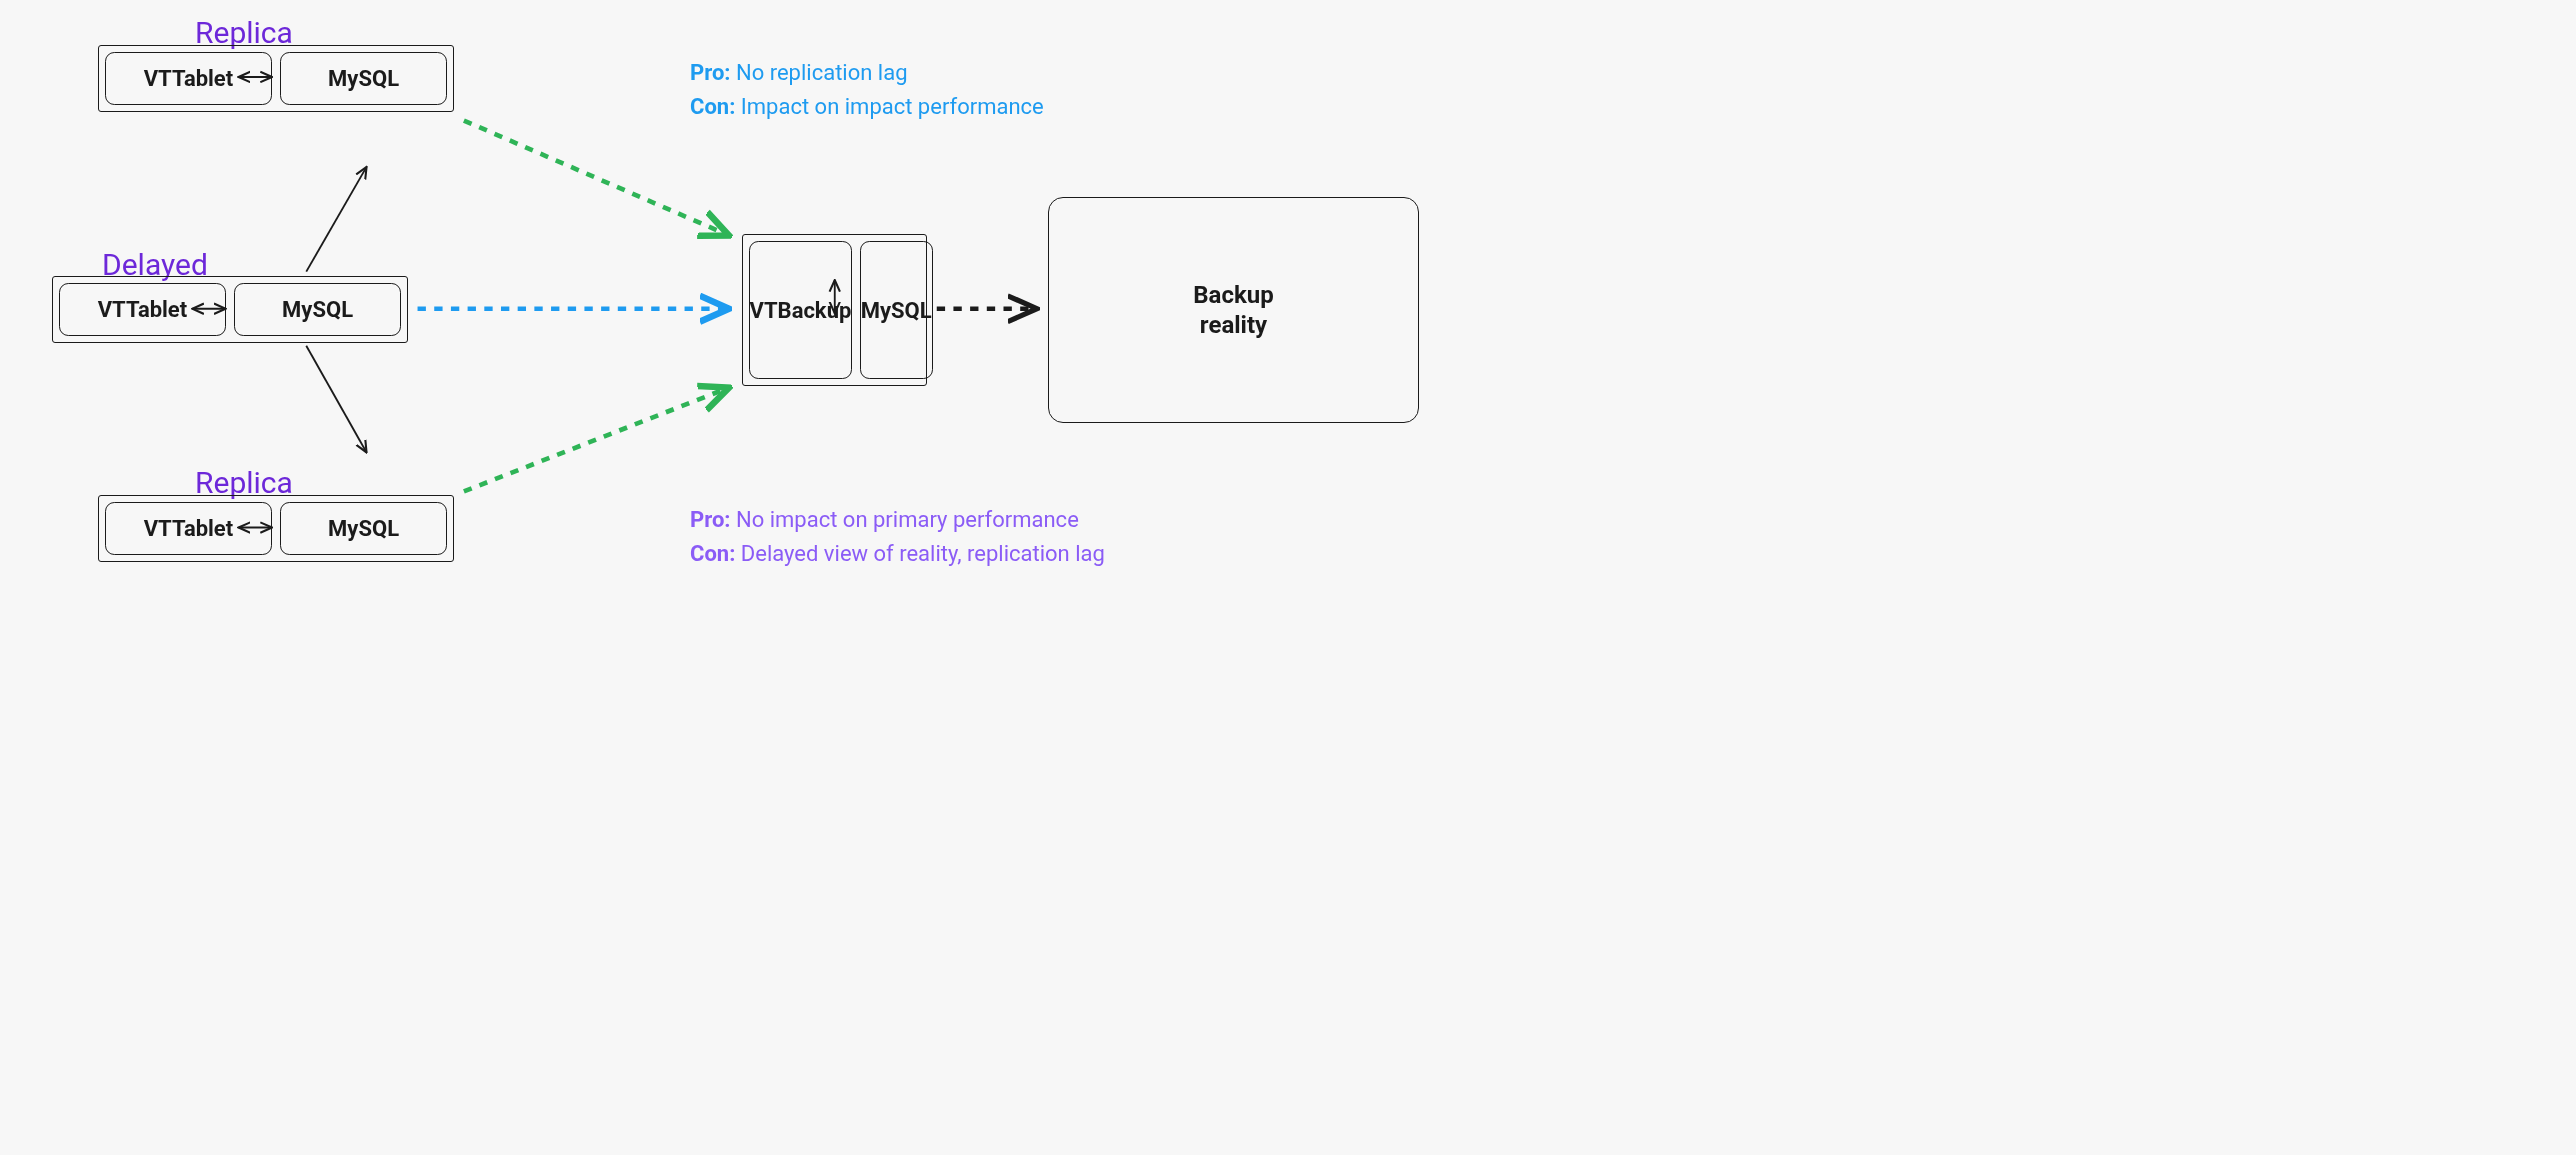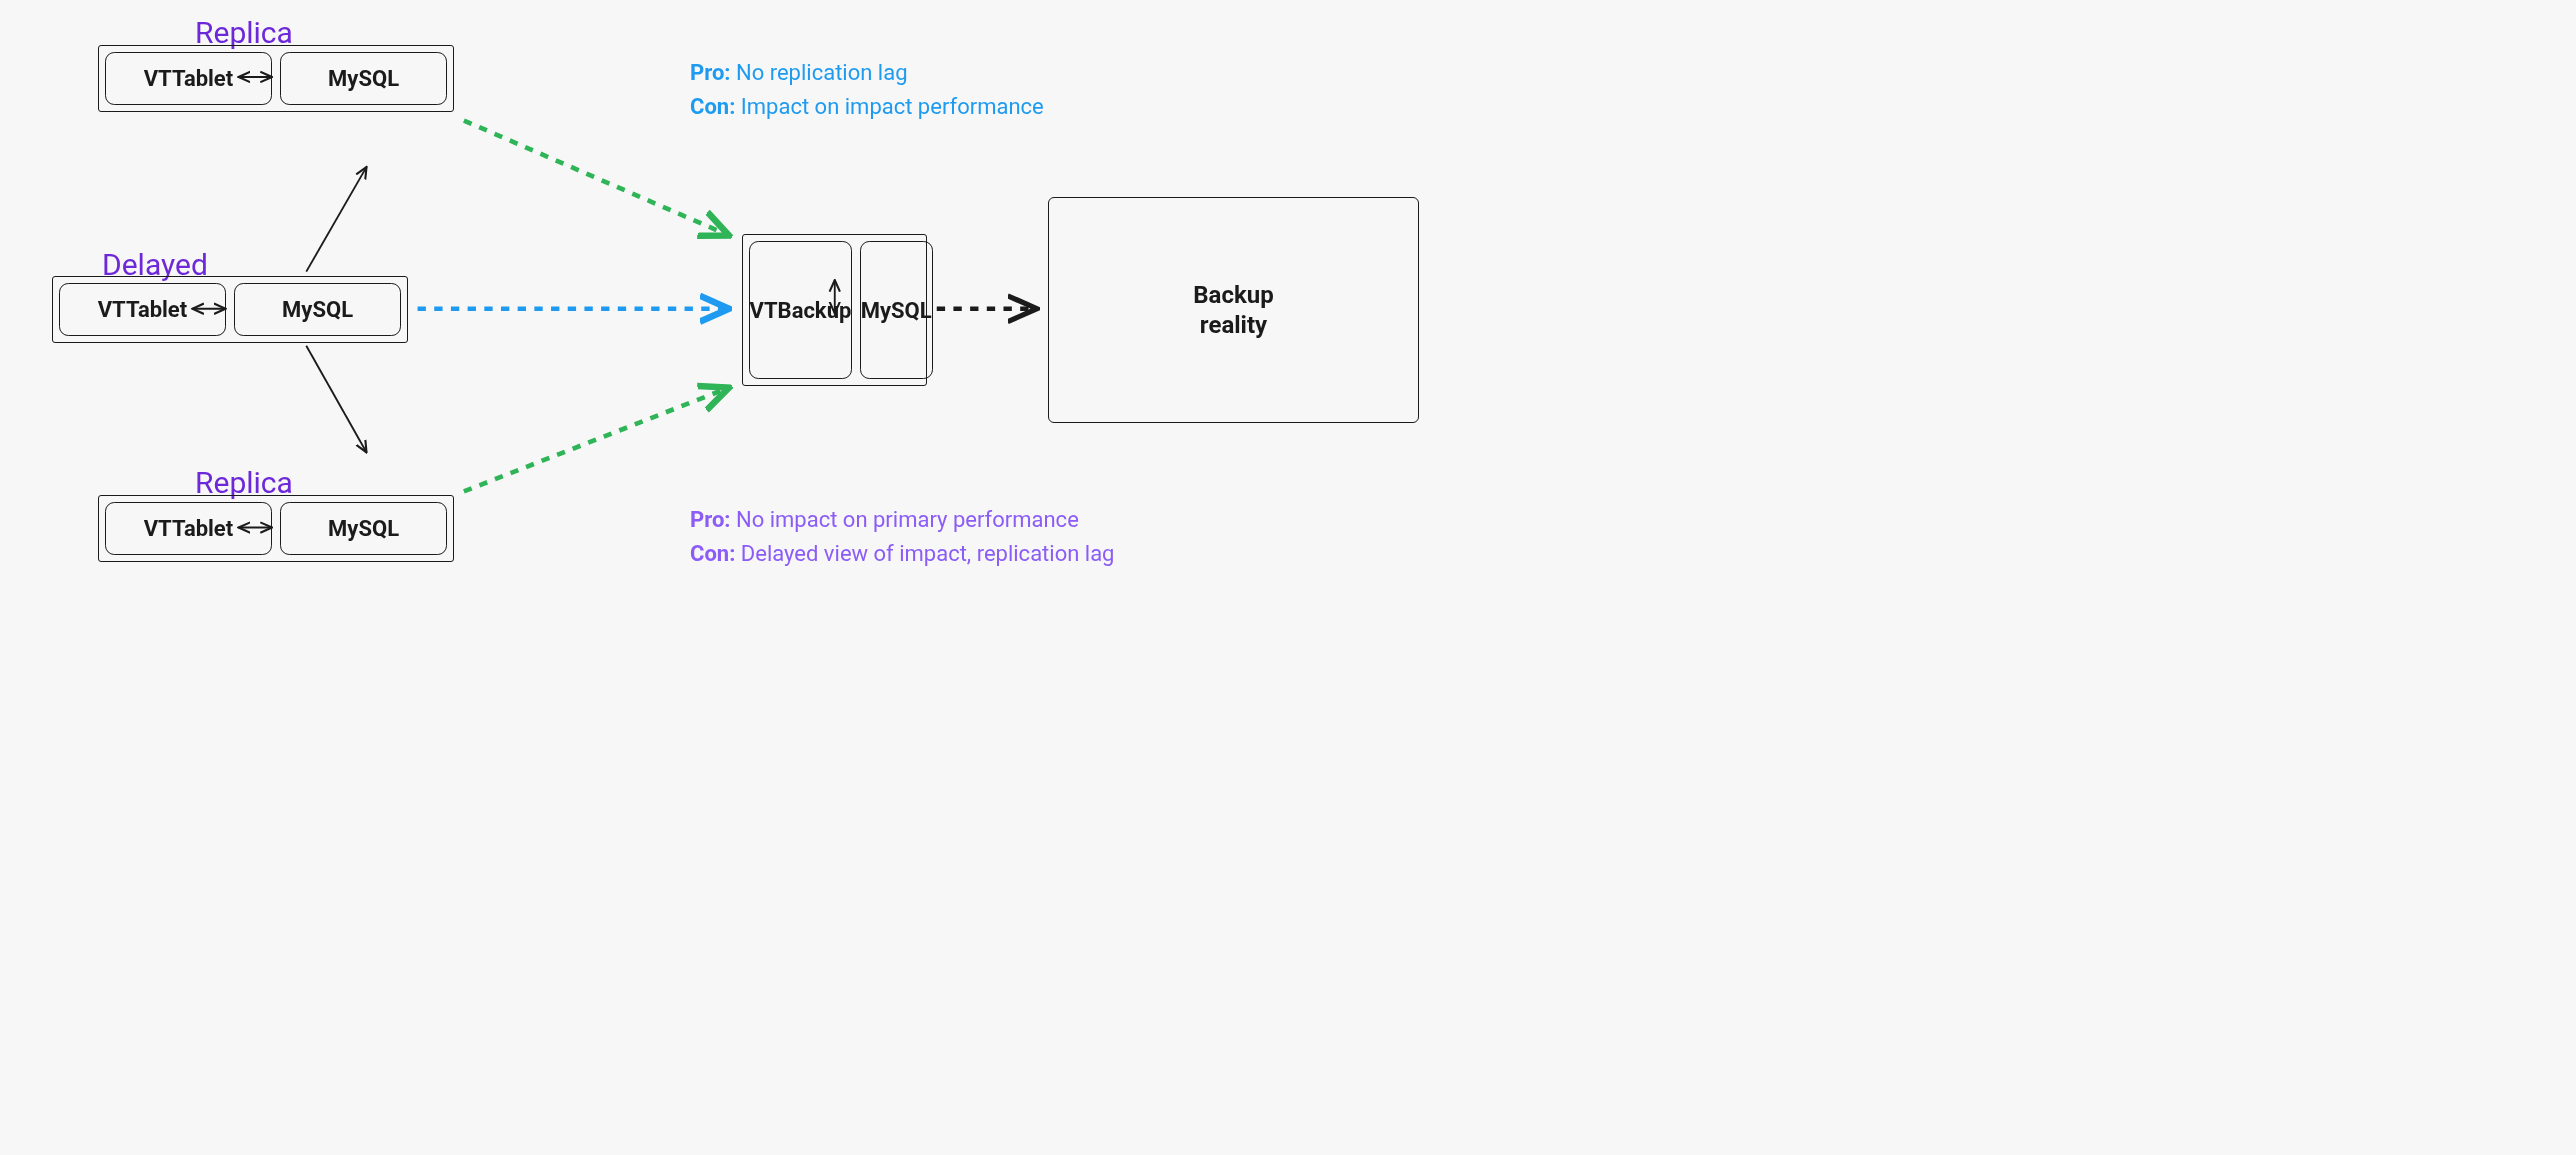--- a/index.html
+++ b/index.html
@@ -45,21 +45,21 @@
     font-weight: 700;
     color: #1b1b1b;
     display: flex;
     align-items: center;
     justify-content: center;
     box-sizing: border-box;
   }
   .storage-box {
     position: absolute;
     border: 1.9px solid #1b1b1b;
-    border-radius: 6px;
+    border-radius: 15px;
     display: flex;
     align-items: center;
     justify-content: center;
     font-size: 24px;
     font-weight: 700;
     color: #1b1b1b;
     text-align: center;
     line-height: 1.25;
     box-sizing: border-box;
   }
@@ -172,18 +172,18 @@
     </div>
   </div>
 
   <div class="pro-con green" style="left:690px; top:503px;">
     <div>
       <span class="pro-label">Pro:</span>
       <span>No impact on primary performance</span>
     </div>
     <div>
       <span class="con-label">Con:</span>
-      <span>Delayed view of impact, replication lag</span>
+      <span>Delayed view of reality, replication lag</span>
     </div>
   </div>
 
 </div>
 
 
 </body></html>

